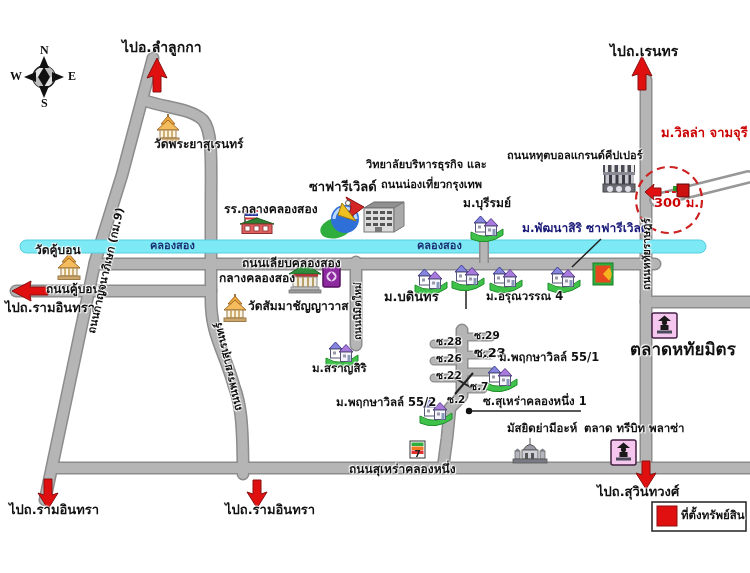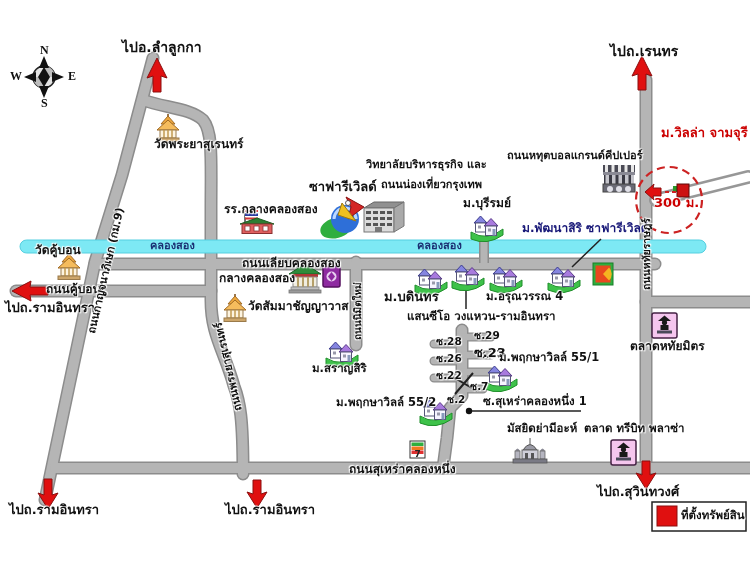--- a/index.html
+++ b/index.html
@@ -277,39 +277,38 @@
 
   <div class="lbl" style="left:242px;top:257px;font-size:12px">ถนนเลียบคลองสอง</div>
   <div class="lbl" style="left:219px;top:272px;font-size:12px">กลางคลองสอง</div>
   <div class="lbl" style="left:35px;top:244px;font-size:12px">วัดคู้บอน</div>
   <div class="lbl" style="left:46px;top:283px;font-size:12px">ถนนคู้บอน</div>
   <div class="lbl" style="left:5px;top:301px;font-size:13px">ไปถ.รามอินทรา</div>
   <div class="lbl" style="left:248px;top:300px;font-size:12px">วัดสัมมาชัญญาวาส</div>
 
   <div class="lbl" style="left:384px;top:290px;font-size:13px">ม.บดินทร</div>
   <div class="lbl" style="left:486px;top:290px;font-size:11.5px">ม.อรุณวรรณ 4</div>
-  <div class="lbl" style="left:407px;top:310px;font-size:11.5px">แสนซีโอ วงแหวน-รามอินทรา</div>
   <div class="lbl" style="left:312px;top:362px;font-size:11.5px">ม.สราญสิริ</div>
 
   <div class="lbl" style="left:436px;top:336px;font-size:10.5px">ซ.28</div>
   <div class="lbl" style="left:436px;top:353px;font-size:10.5px">ซ.26</div>
   <div class="lbl" style="left:436px;top:370px;font-size:10.5px">ซ.22</div>
   <div class="lbl" style="left:474px;top:330px;font-size:10.5px">ซ.29</div>
   <div class="lbl" style="left:478px;top:349px;font-size:10.5px">ซ.27</div>
   <div class="lbl" style="left:474px;top:346px;font-size:13px">ซ.23</div>
   <div class="lbl" style="left:470px;top:381px;font-size:10.5px">ซ.7</div>
   <div class="lbl" style="left:447px;top:394px;font-size:10.5px">ซ.2</div>
   <div class="lbl" style="left:483px;top:395px;font-size:11.5px">ซ.สุเหร่าคลองหนึ่ง 1</div>
 
   <div class="lbl" style="left:499px;top:351px;font-size:11.5px">ม.พฤกษาวิลล์ 55/1</div>
   <div class="lbl" style="left:336px;top:396px;font-size:11.5px">ม.พฤกษาวิลล์ 55/2</div>
 
   <div class="lbl" style="left:507px;top:422px;font-size:11.5px">มัสยิดย่ามีอะห์</div>
   <div class="lbl" style="left:584px;top:422px;font-size:11.5px">ตลาด ทรีบิท พลาซ่า</div>
-  <div class="lbl" style="left:630px;top:340px;font-size:12px">ตลาดหทัยมิตร</div>
+  <div class="lbl" style="left:630px;top:340px;font-size:17px">ตลาดหทัยมิตร</div>
 
   <div class="lbl" style="left:349px;top:463px;font-size:12px">ถนนสุเหร่าคลองหนึ่ง</div>
   <div class="lbl" style="left:597px;top:485px;font-size:13px">ไปถ.สุวินทวงศ์</div>
   <div class="lbl" style="left:9px;top:503px;font-size:13px">ไปถ.รามอินทรา</div>
   <div class="lbl" style="left:225px;top:503px;font-size:13px">ไปถ.รามอินทรา</div>
 
   <div class="lbl" style="left:681px;top:509px;font-size:11.5px">ที่ตั้งทรัพย์สิน</div>
 
   <div class="lbl rot" style="left:86px;top:332px;font-size:11px;transform:rotate(-77deg)">ถนนกาญจนาภิเษก (กม.9)</div>
   <div class="lbl rot" style="left:233px;top:412px;font-size:11px;transform:rotate(-103deg)">ถนนพระยาสุเรนทร์</div>

